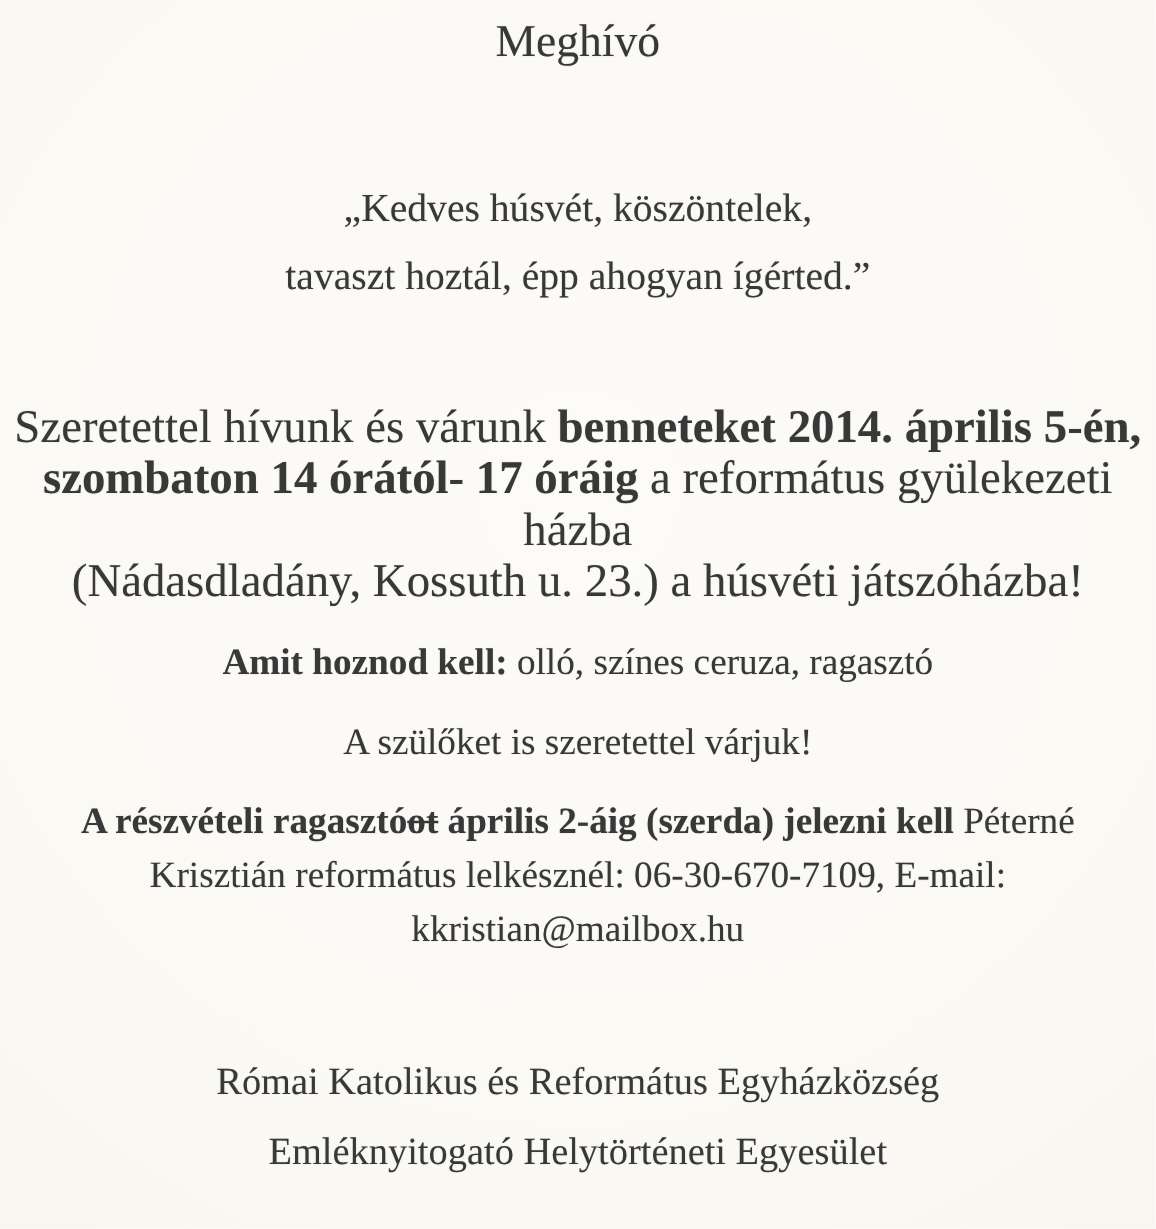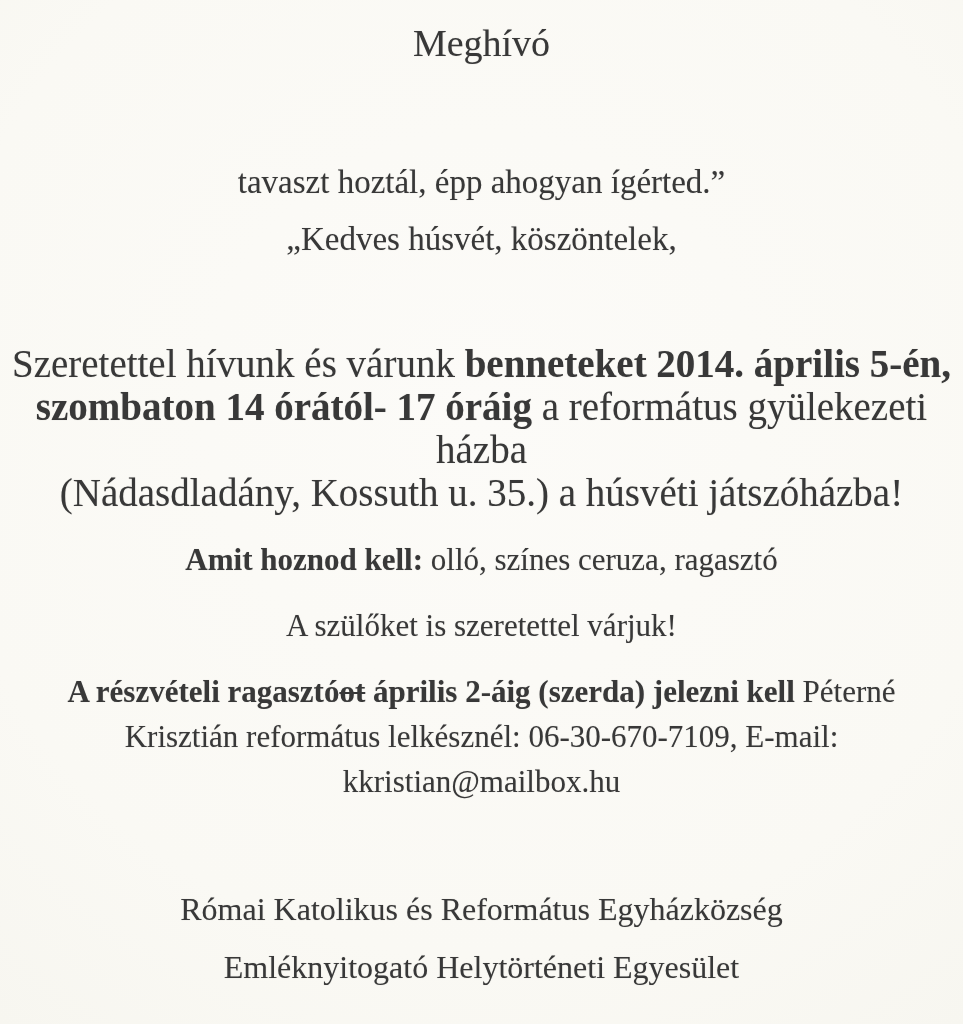--- a/index.html
+++ b/index.html
@@ -18,21 +18,21 @@
     color: #383838;
     text-align: center;
     overflow: hidden;
     text-shadow: 0 0 1px rgba(40,40,40,0.25);
   }
   .line { white-space: pre-wrap; }
   .b { font-weight: 700; }
   .strike { text-decoration: line-through; text-decoration-thickness: 2px; text-align: right; }
 
   .title-block {
-    padding-top: 20px;
+    padding-top: 12px;
     font-size: 38px;
     line-height: 46px;
   }
   .quote-block {
     margin-top: 88px;
     font-size: 33px;
     line-height: 57px;
   }
   .invite-block {
     margin-top: 74px;
@@ -63,28 +63,28 @@
 </head>
 <body>
 
 <div class="scan-page">
 
   <div class="title-block">
     <div class="line">Meghívó</div>
   </div>
 
   <div class="quote-block">
+    <div class="line">„Kedves húsvét, köszöntelek,</div>
     <div class="line">tavaszt hoztál, épp ahogyan ígérted.”</div>
-    <div class="line">„Kedves húsvét, köszöntelek,</div>
   </div>
 
   <div class="invite-block">
     <div class="line"><span>Szeretettel hívunk és várunk </span><span class="b">benneteket 2014. április 5-én,</span></div>
     <div class="line"><span class="b">szombaton 14 órától- 17 óráig</span><span> a református gyülekezeti házba</span></div>
-    <div class="line">(Nádasdladány, Kossuth u. 35.) a húsvéti játszóházba!</div>
+    <div class="line">(Nádasdladány, Kossuth u. 23.) a húsvéti játszóházba!</div>
   </div>
 
   <div class="bring-block">
     <div class="line"><span class="b">Amit hoznod kell:</span><span> olló, színes ceruza, ragasztó</span></div>
   </div>
 
   <div class="parents-block">
     <div class="line">A szülőket is szeretettel várjuk!</div>
   </div>
 

